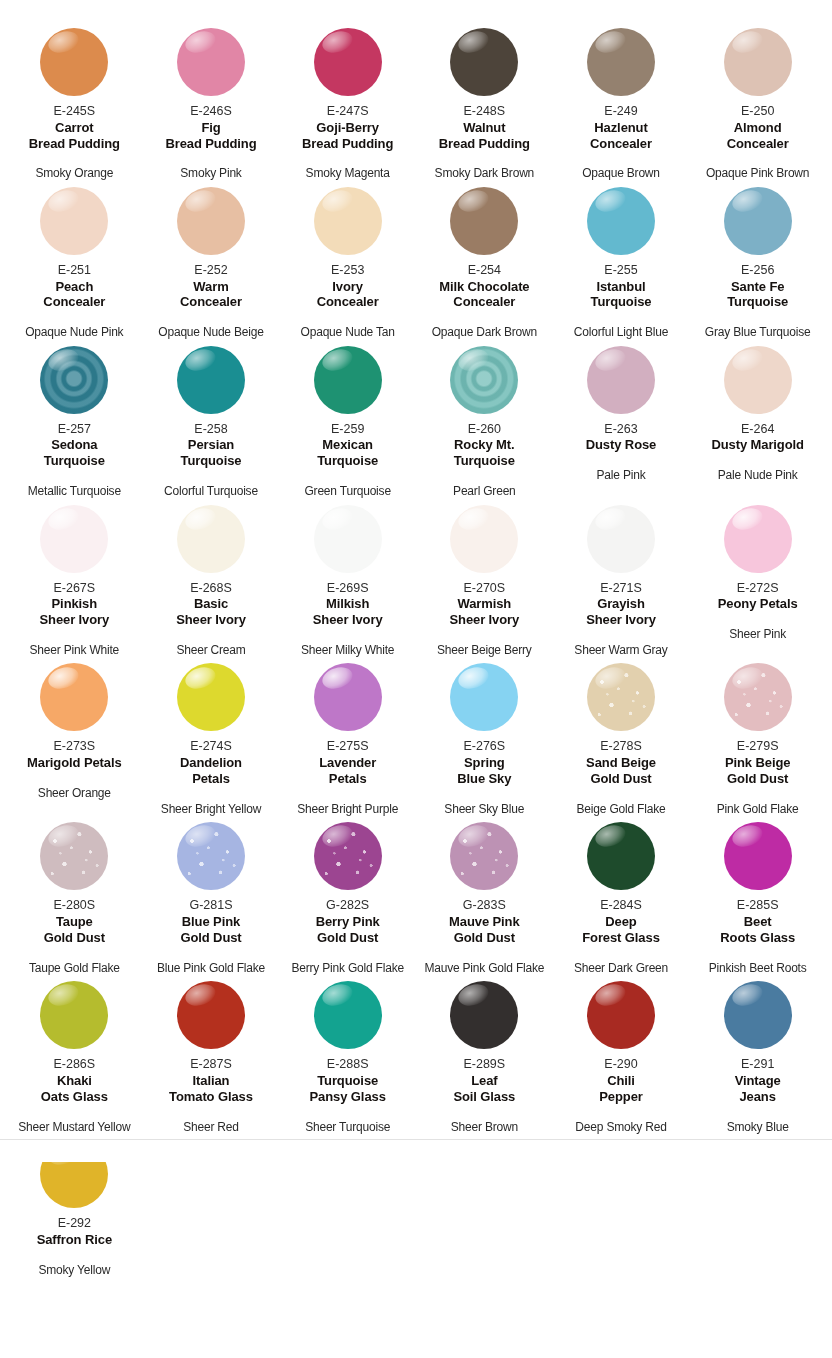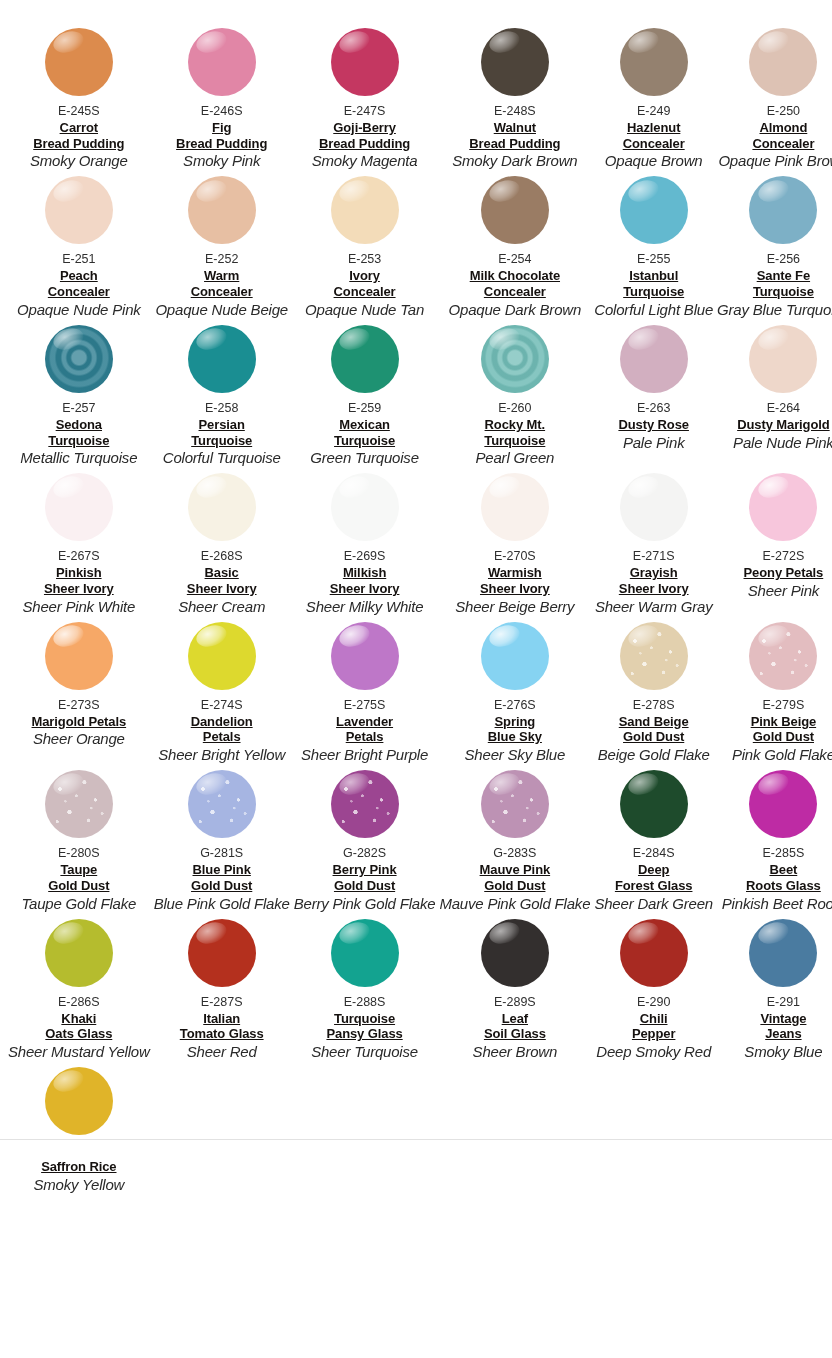--- a/index.html
+++ b/index.html
@@ -101,28 +101,26 @@
     margin-top: 2px;
     letter-spacing: 0px;
   }
   .name {
     font-size: 13px;
     font-weight: bold;
     color: #15110f;
     line-height: 1.22;
     margin-top: 1px;
     letter-spacing: -0.1px;
-    text-decoration: underline;
   }
   .desc {
-    font-size: 15px;
-    font-style: italic;
+    font-size: 12px;
     color: #2a2a2a;
     line-height: 1.2;
-    margin-top: 1px;
+    margin-top: 15px;
     letter-spacing: -0.2px;
     white-space: nowrap;
   }
   #bottom-rule {
     position: absolute;
     left: 0;
     right: 0;
     bottom: 22px;
     height: 1px;
     background: #e2e2e2;

